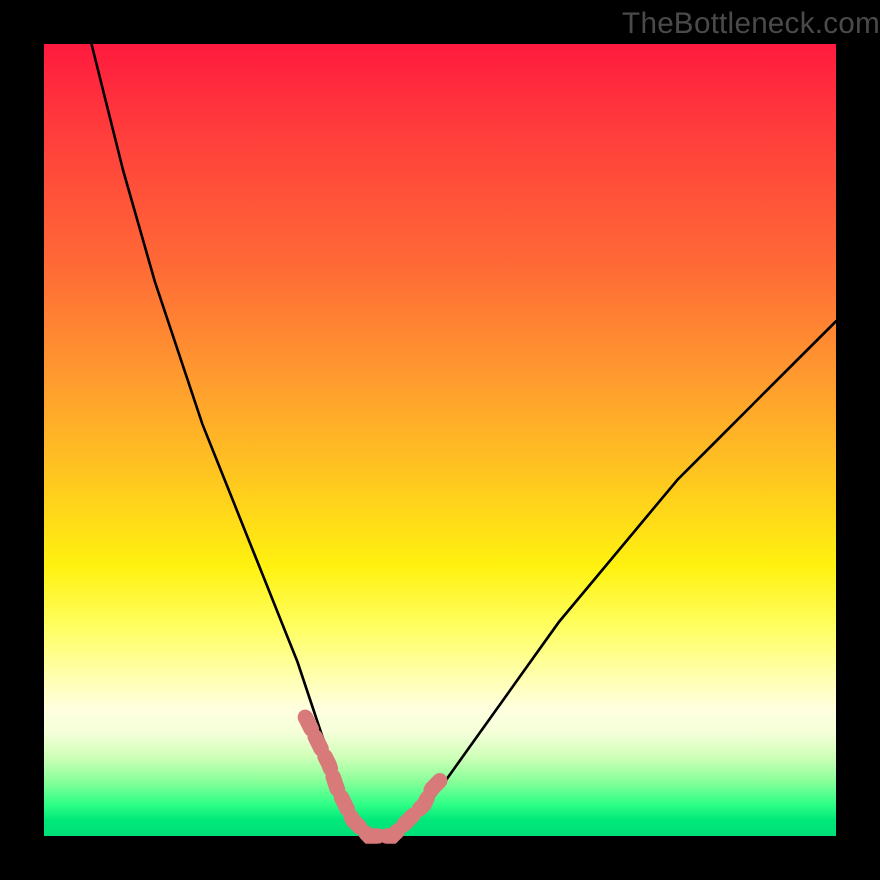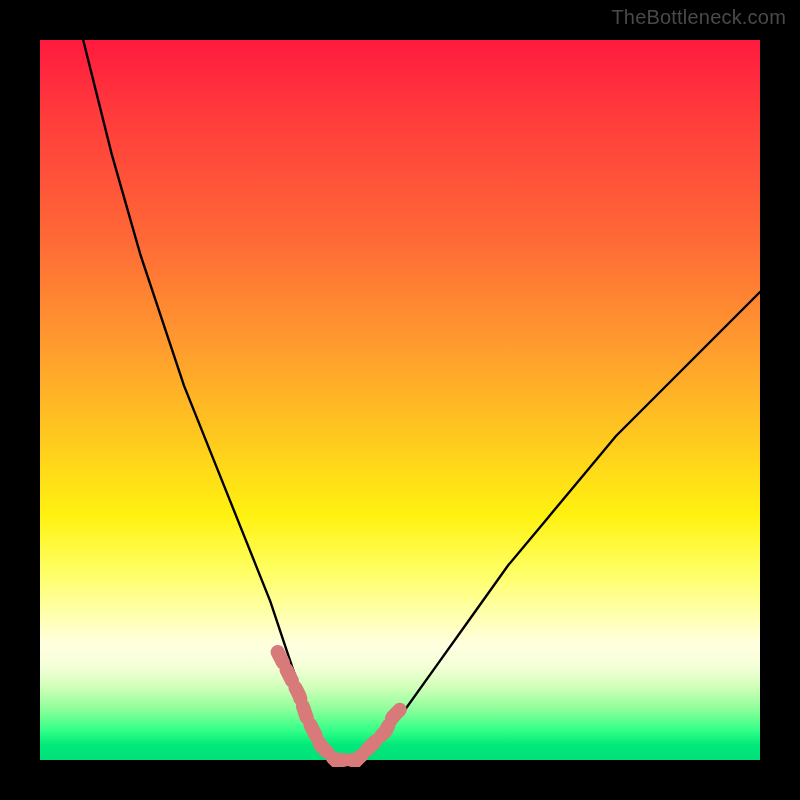--- a/index.html
+++ b/index.html
@@ -15,23 +15,23 @@
     position: absolute;
     left: 0;
     top: 0;
     width: 800px;
     height: 800px;
     background: #000;
   }
   .watermark {
     position: absolute;
     top: 6px;
-    right: 14px;
+    right: 0;
     color: #4a4a4a;
-    font-size: 20px;
+    font-size: 27px;
     font-weight: 500;
     letter-spacing: 0.2px;
     user-select: none;
   }
   .plot-area {
     position: absolute;
     left: 40px;
     top: 40px;
     width: 720px;
     height: 720px;

